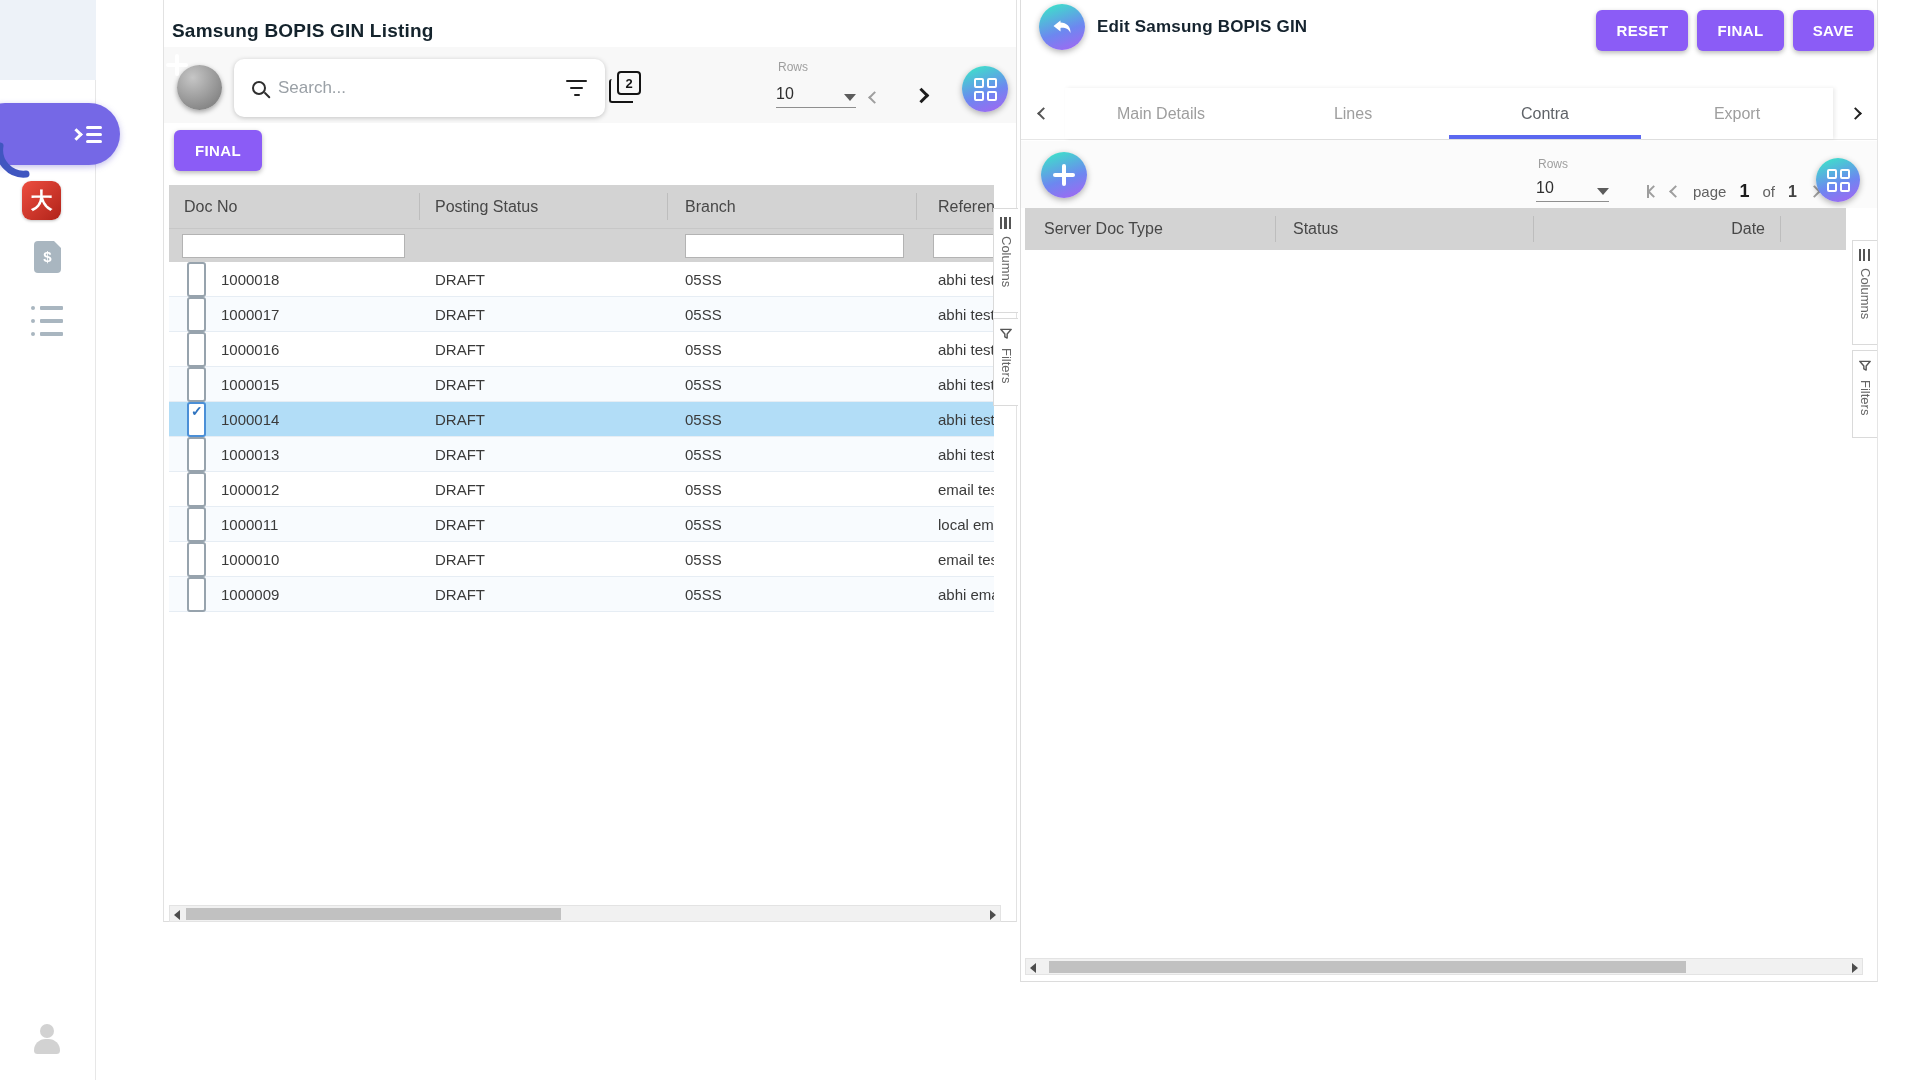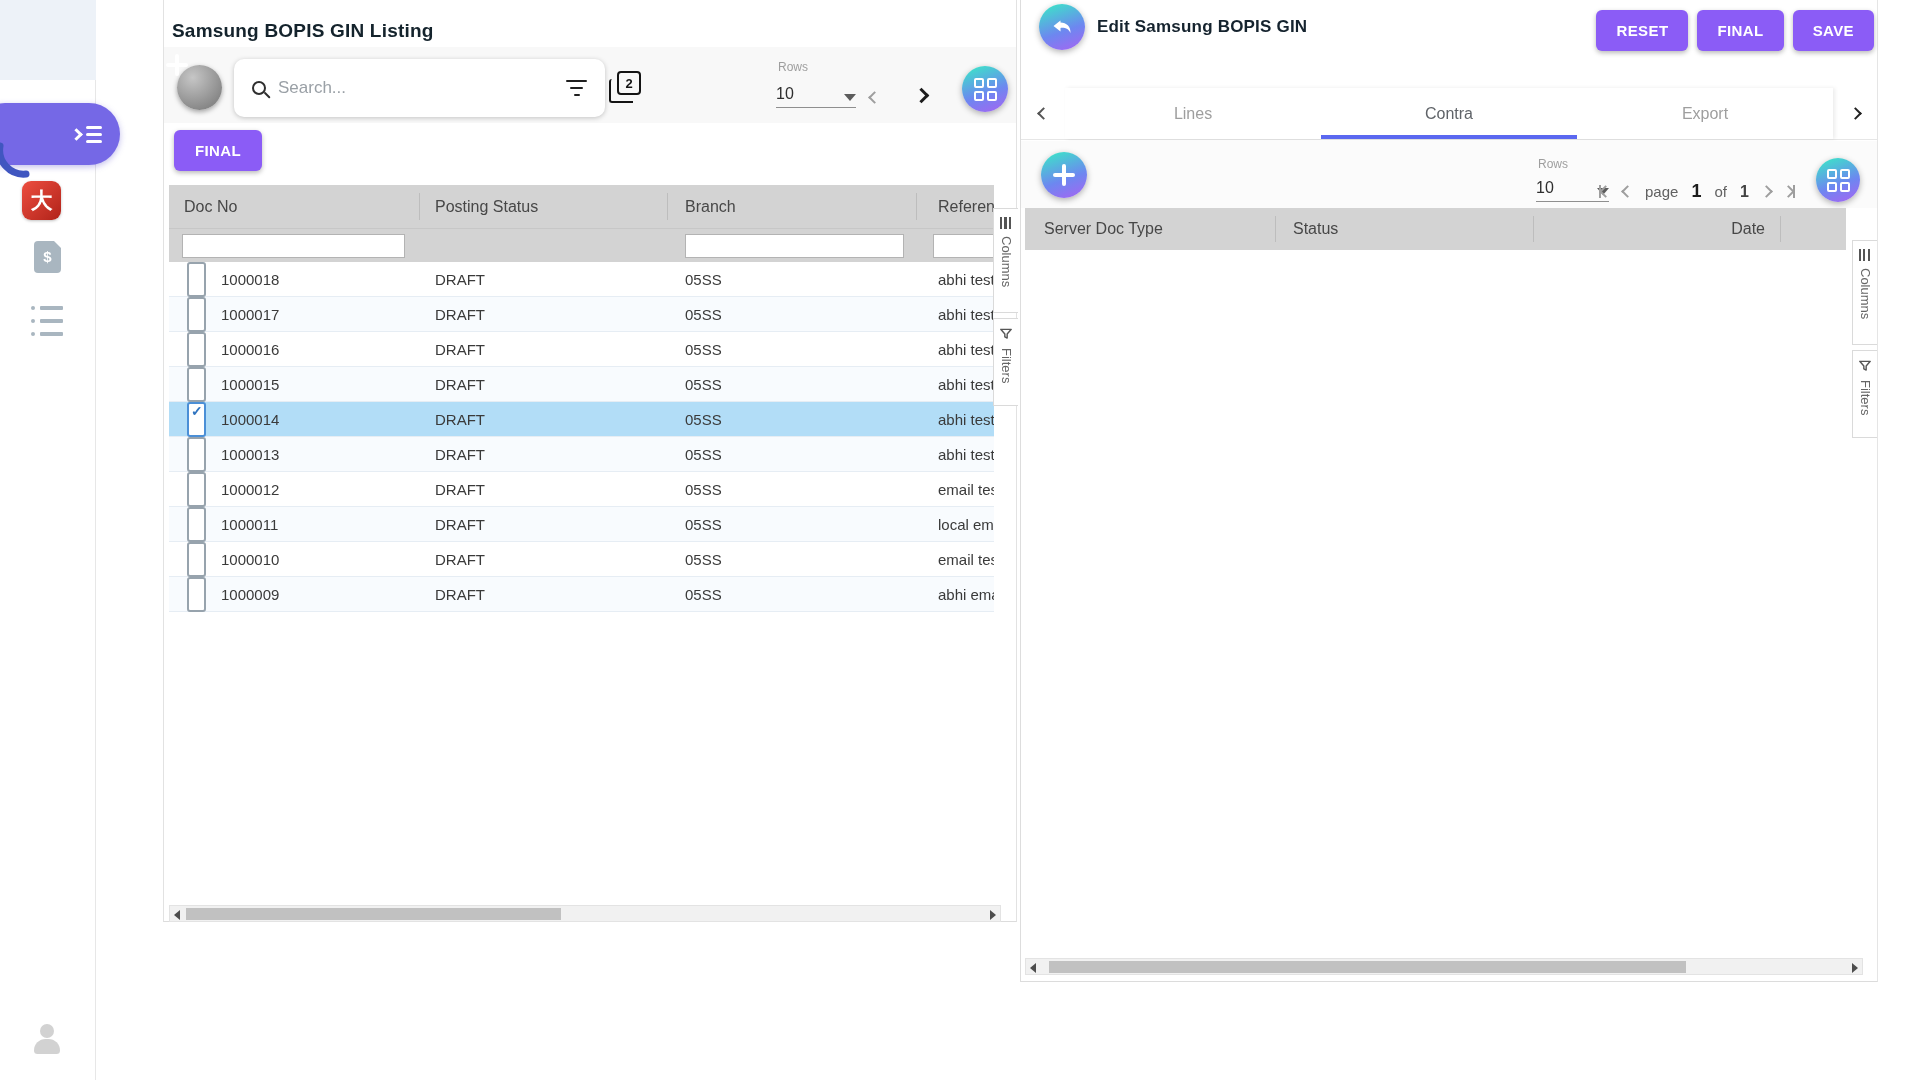--- a/index.html
+++ b/index.html
@@ -109,21 +109,21 @@
   .tab-chev { width:44px; display:flex; justify-content:center; cursor:pointer; flex:none; }
   .tabs-wrap { flex:1; display:flex; height:100%; box-shadow:2px 0 4px rgba(0,0,0,.08); }
   .tab { flex:1; display:flex; align-items:center; justify-content:center; font-size:16px; color:#9e9e9e; position:relative; cursor:pointer; }
   .tab.sel { color:#5f6368; }
   .tab.sel::after { content:""; position:absolute; left:0; right:0; bottom:0; height:4px; background:#5b68f0; }
 
   .rtoolbar { position:absolute; left:0; top:141px; width:100%; height:67px; background:#fbfbfb; }
   .rplus { left:20px; top:11px; width:46px; height:46px; }
   .rrows-label { position:absolute; left:517px; top:16px; }
   .rrows { left:515px; top:33px; width:73px; height:28px; }
-  .pgroup { position:absolute; left:578px; top:40px; display:flex; align-items:center; gap:13px; }
+  .pgroup { position:absolute; left:626px; top:40px; display:flex; align-items:center; gap:13px; }
   .pgroup .txt { font-size:15px; color:#616161; }
   .pgroup .num { font-size:18px; font-weight:bold; color:#1d1d1d; }
   .pgroup .num2 { font-size:16px; font-weight:bold; color:#424242; }
   .pagefl { display:flex; align-items:center; cursor:pointer; }
   .rgrid { left:795px; top:17px; width:44px; height:44px; }
 
   .rthead { position:absolute; left:4px; top:208px; width:821px; height:42px; background:#d3d3d3; }
   .rthead .h { position:absolute; top:0; height:42px; display:flex; align-items:center; font-size:16px; color:#474747; white-space:nowrap; }
   .rscroll { left:4px; top:958px; width:838px; }
   .rscroll .thumb { left:23px; width:637px; }
@@ -337,20 +337,23 @@
       <button class="blue-btn">RESET</button>
       <button class="blue-btn">FINAL</button>
       <button class="blue-btn">SAVE</button>
     </div>
 
     <div class="tabbar">
       <span class="tab-chev">
           <i class="chev" style="border-color:#555;"></i>
         </span>
       <div class="tabs-wrap">
+  <div class="tab">
+    <span class="tab-label">Main Details</span>
+  </div>
 
   <div class="tab">
     <span class="tab-label">Lines</span>
   </div>
 
   <div class="tab sel">
     <span class="tab-label">Contra</span>
   </div>
 
   <div class="tab">

